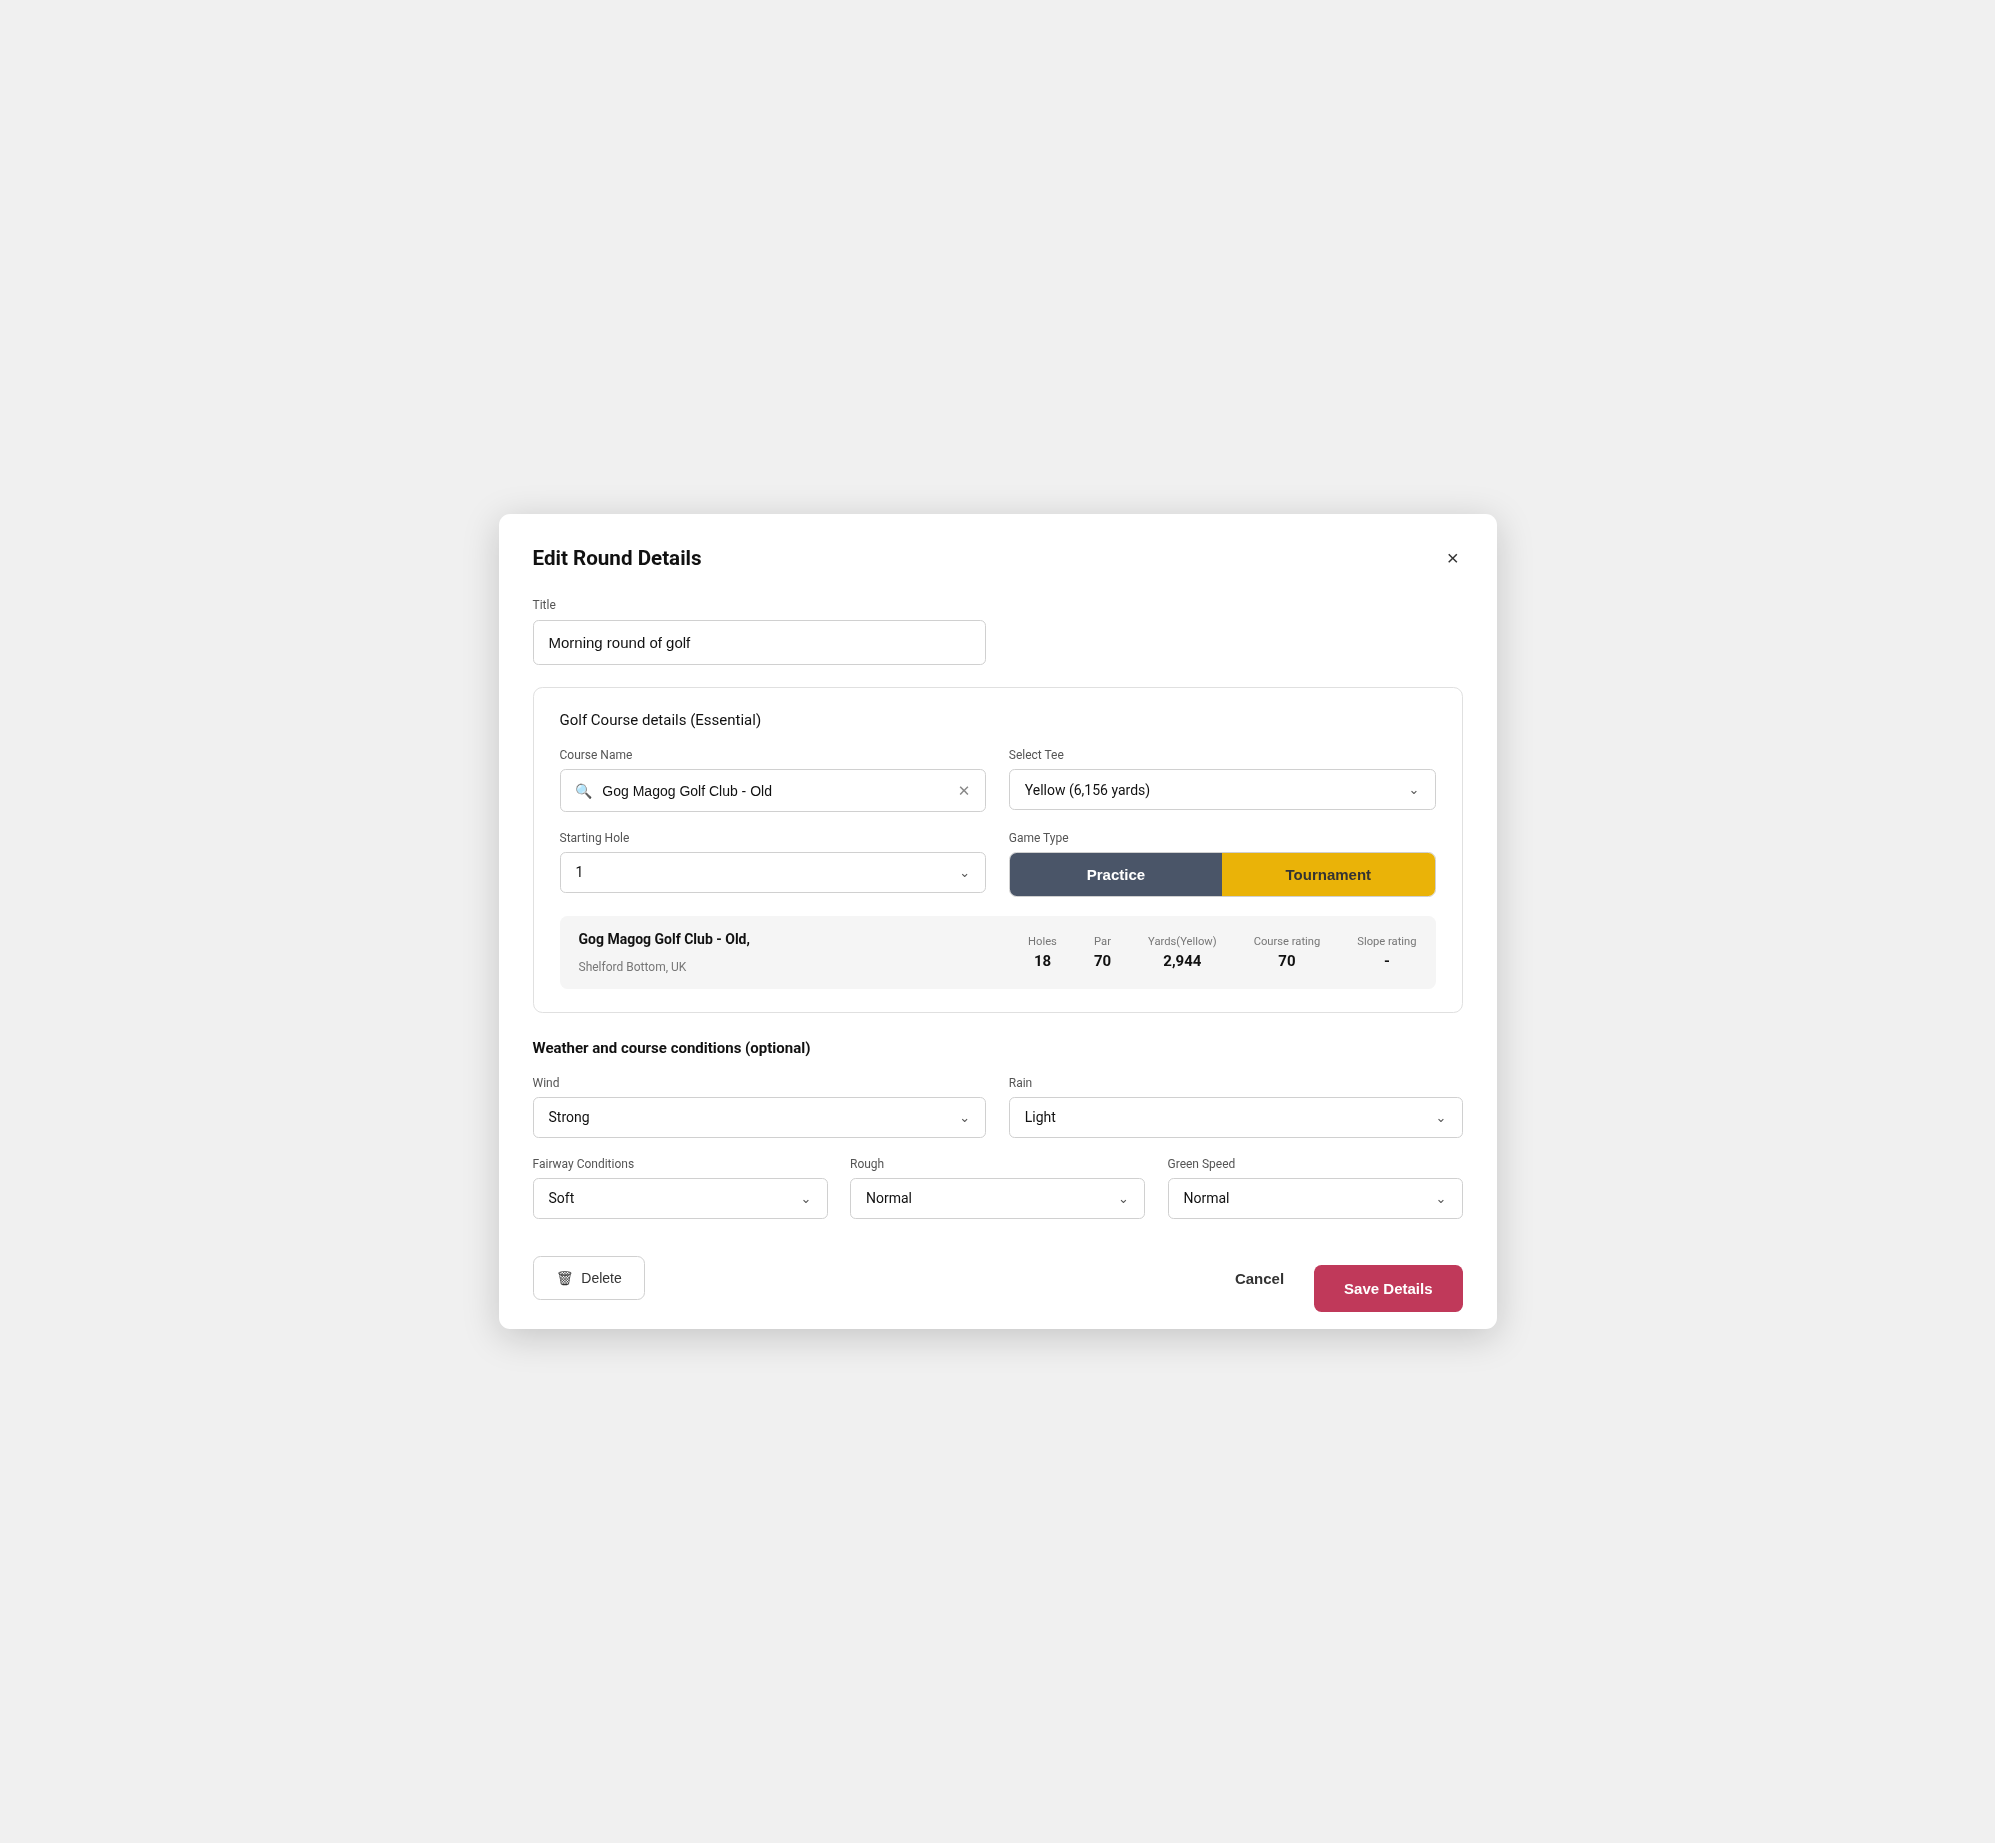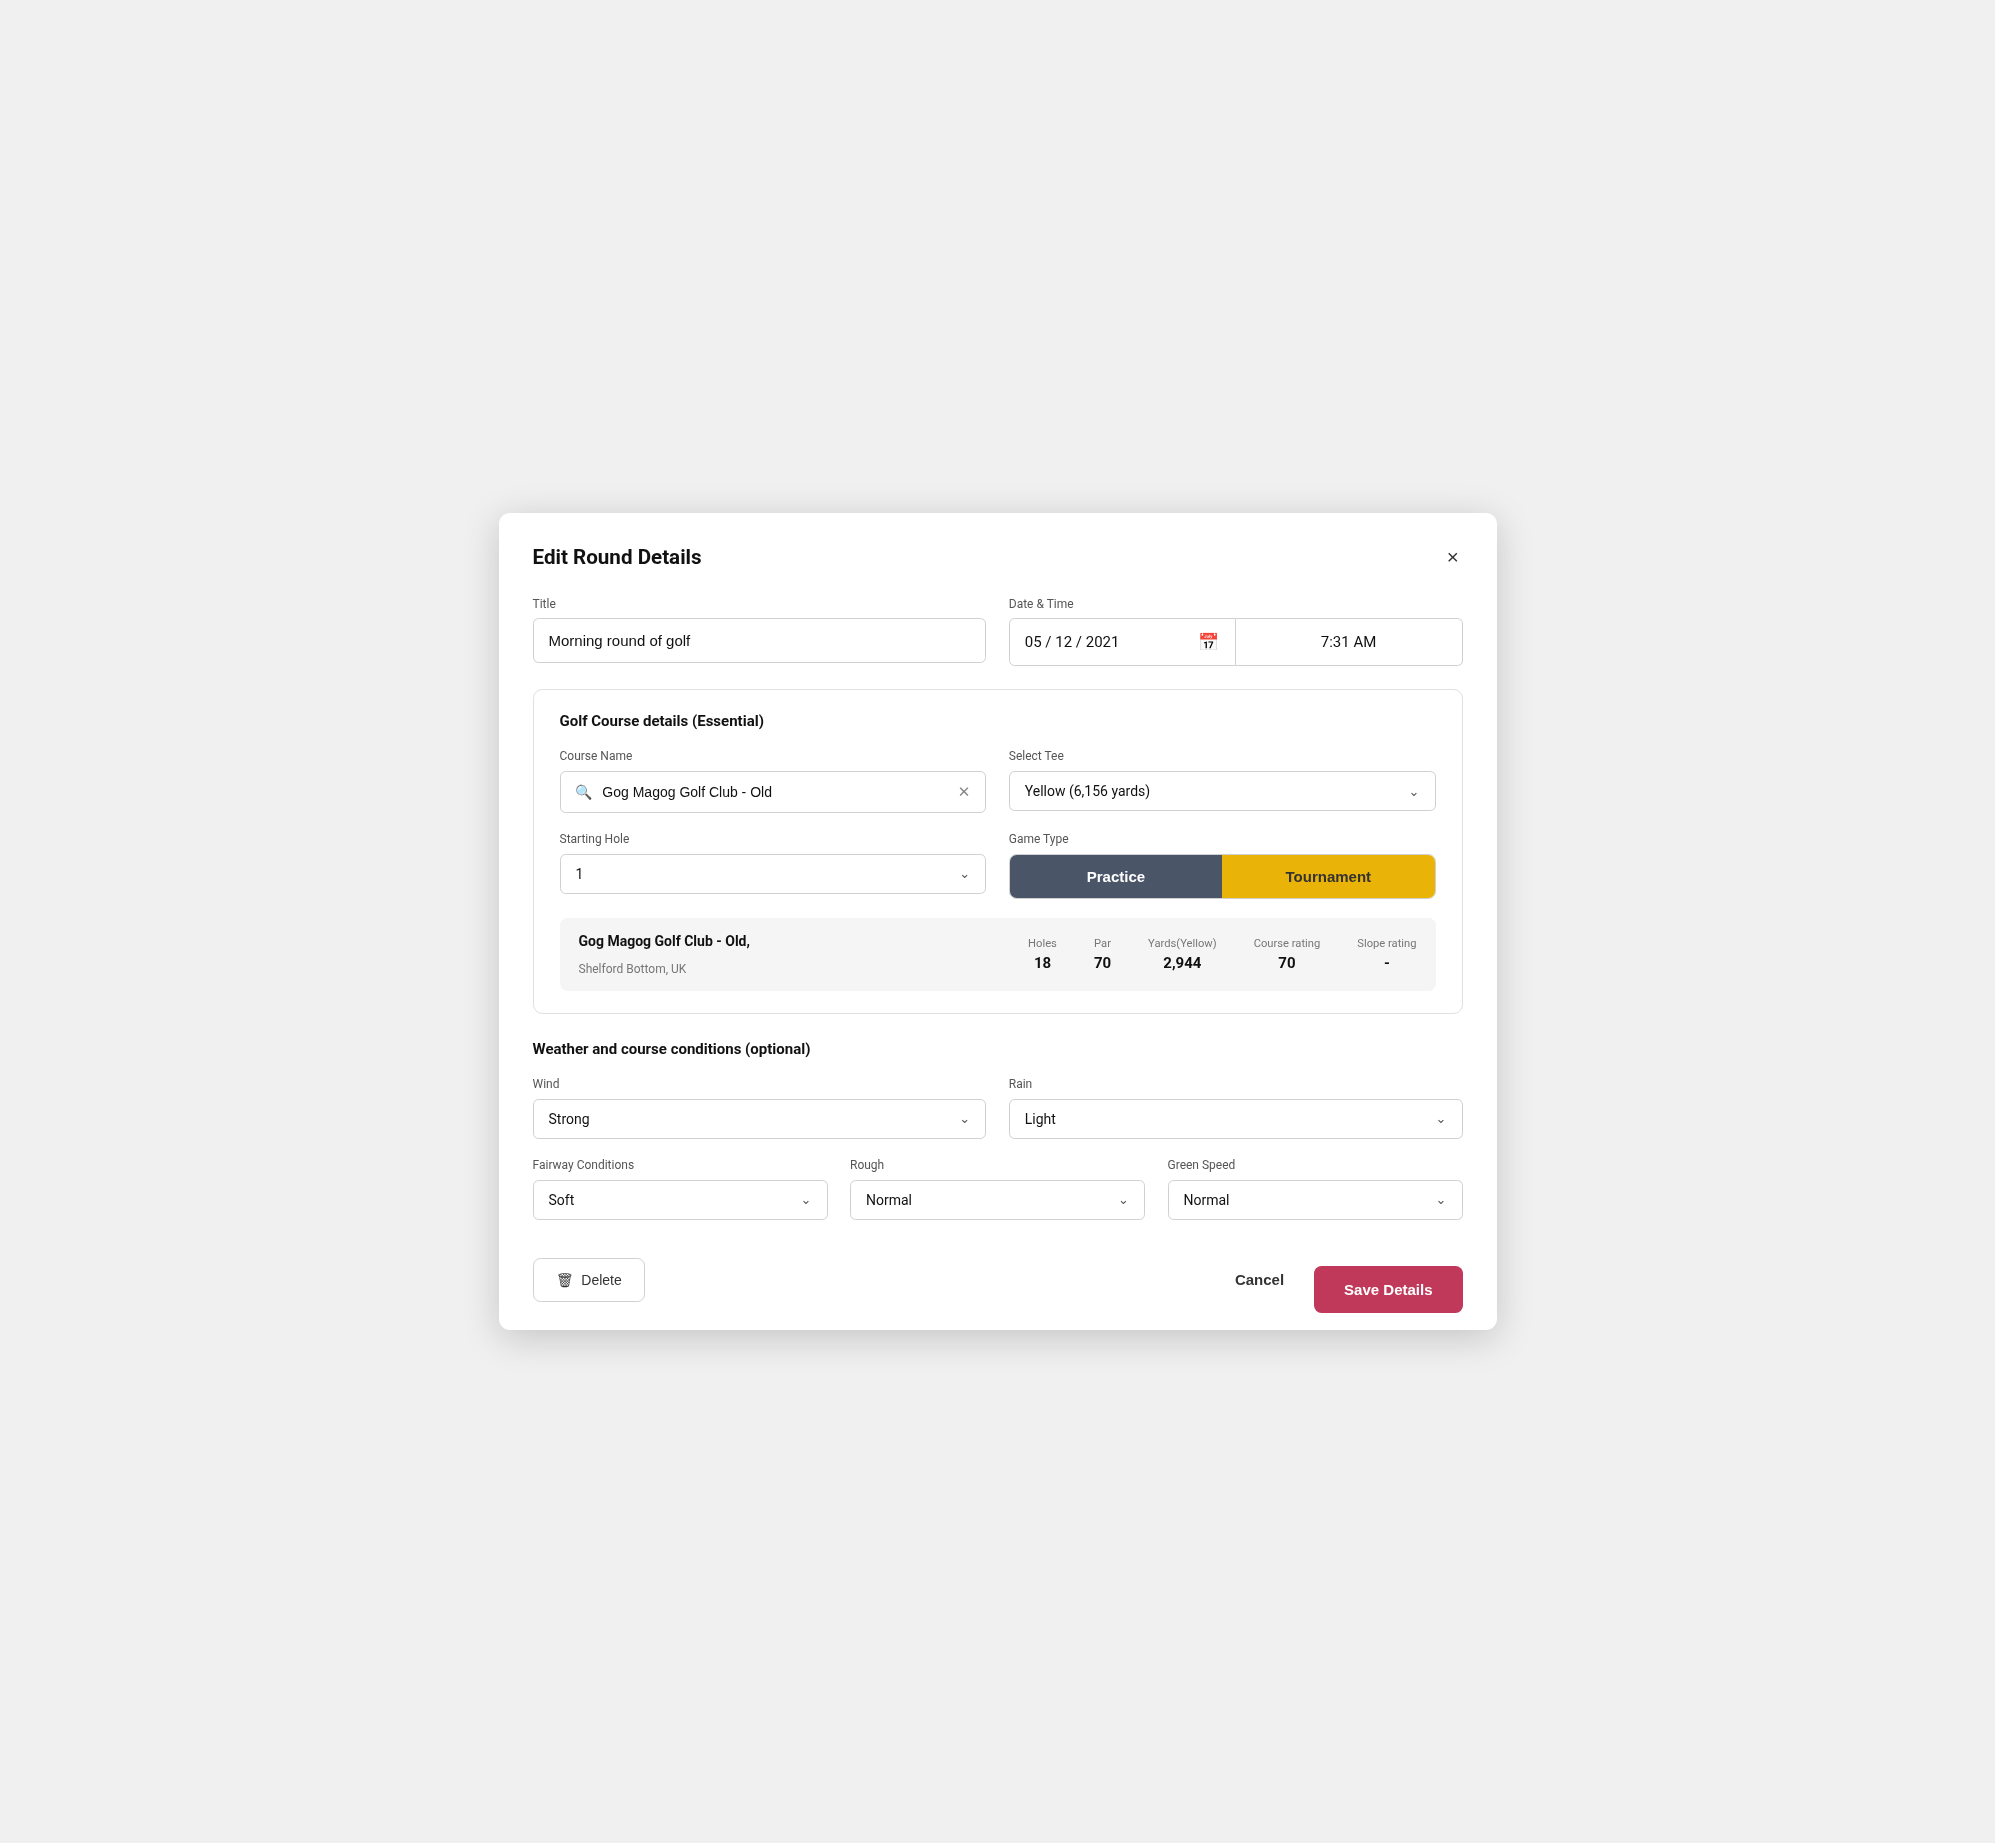--- a/index.html
+++ b/index.html
@@ -101,21 +101,21 @@
       font-size: 17px;
     }
     .section-card {
       border: 1.4px solid #e0e0e0;
       border-radius: 9.4px;
       padding: 22.5px 26px;
       margin-bottom: 26px;
     }
     .section-title {
       font-size: 15px;
-      font-weight: 700;
+      font-weight: 400;
       color: #111;
       margin-bottom: 19px;
     }
     .two-col {
       display: grid;
       grid-template-columns: 1fr 1fr;
       gap: 22.5px;
       margin-bottom: 19px;
     }
     .search-input-wrap {
@@ -290,32 +290,20 @@
 
   <div class="modal-header">
     <span class="modal-title">Edit Round Details</span>
     <button class="close-btn">×</button>
   </div>
 
   <div class="top-row">
     <div class="field-group">
       <label class="field-label">Title</label>
       <input class="text-input" type="text" value="Morning round of golf" style="">
-    </div>
-    <div class="datetime-group">
-      <label class="field-label">Date &amp; Time</label>
-      <div class="datetime-inputs">
-        <div class="date-input-wrap">
-          <span>05 /  12  / 2021</span>
-          <span class="calendar-icon">📅</span>
-        </div>
-        <div class="time-input-wrap">
-          <span>7:31 AM</span>
-        </div>
-      </div>
     </div>
   </div>
 
   <div class="section-card">
     <div class="section-title">Golf Course details (Essential)</div>
 
     <div class="two-col">
       <div class="field-group">
         <label class="field-label">Course Name</label>
         <div class="search-input-wrap">

